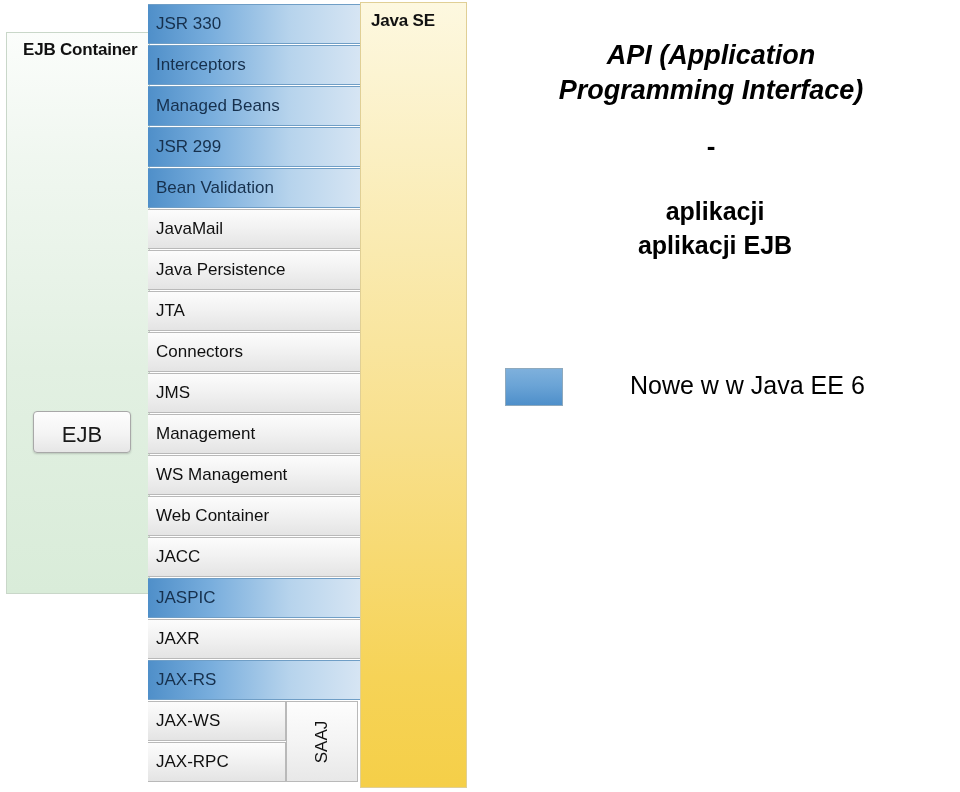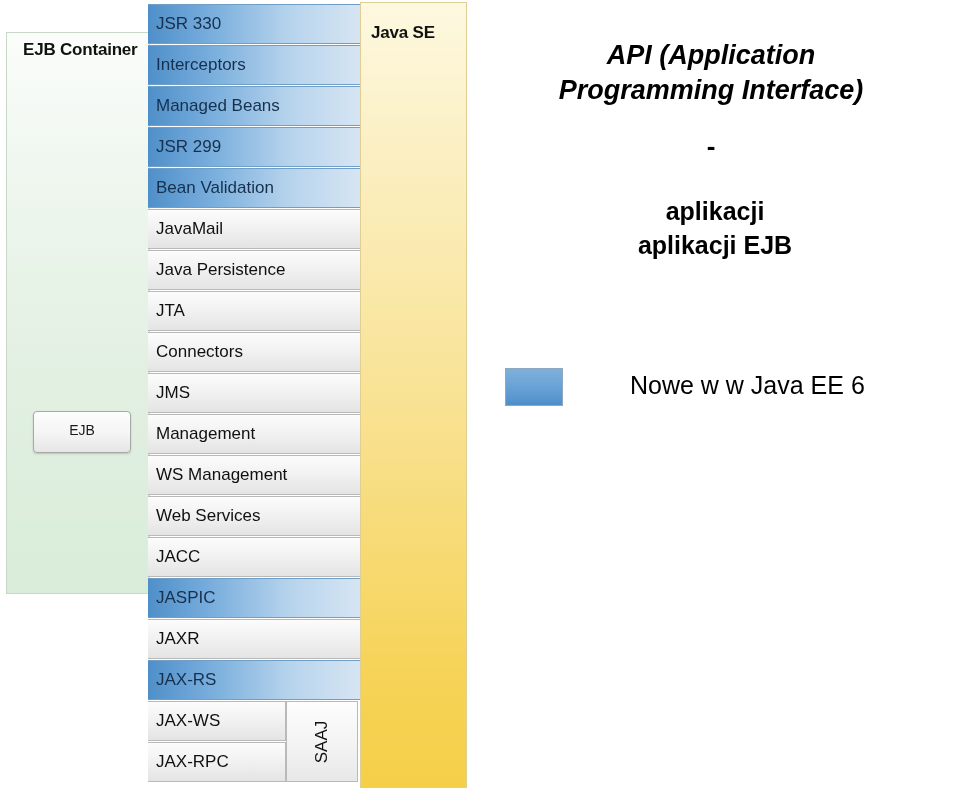--- a/index.html
+++ b/index.html
@@ -58,21 +58,21 @@
     background: linear-gradient(to bottom, #fdfdfd 0%, #f4f4f4 55%, #e6e6e6 100%);
     box-shadow: 0 1px 2px rgba(0,0,0,0.18);
     box-sizing: border-box;
   }
   #ejb-box-label {
     position: absolute;
     left: 0;
     right: 0;
     top: 10px;
     text-align: center;
-    font-size: 14px;
+    font-size: 22px;
     color: #1a1a1a;
   }
 
   
   #services-col {
     position: absolute;
     left: 148px;
     top: 0;
     width: 210px;
     height: 792px;
@@ -135,21 +135,20 @@
     box-sizing: border-box;
   }
   #javase-title {
     position: absolute;
     left: 10px;
     top: 8px;
     font-size: 17px;
     font-weight: bold;
     color: #111111;
     letter-spacing: -0.2px;
-    margin-top: 12px;
   }
 
   
   #text-panel {
     position: absolute;
     left: 470px;
     top: 0;
     width: 490px;
     height: 792px;
   }
@@ -256,21 +255,21 @@
       <div class="svc-row plain" style="top: 373px; height: 40px;">
         <span class="svc-label">JMS</span>
       </div>
       <div class="svc-row plain" style="top: 414px; height: 40px;">
         <span class="svc-label">Management</span>
       </div>
       <div class="svc-row plain" style="top: 455px; height: 40px;">
         <span class="svc-label">WS Management</span>
       </div>
       <div class="svc-row plain" style="top: 496px; height: 40px;">
-        <span class="svc-label">Web Services</span>
+        <span class="svc-label">Web Container</span>
       </div>
       <div class="svc-row plain" style="top: 537px; height: 40px;">
         <span class="svc-label">JACC</span>
       </div>
       <div class="svc-row highlight" style="top: 578px; height: 40px;">
         <span class="svc-label">JASPIC</span>
       </div>
       <div class="svc-row plain" style="top: 619px; height: 40px; padding-left: 28px;">
         <span class="svc-label">JAXR</span>
       </div>

